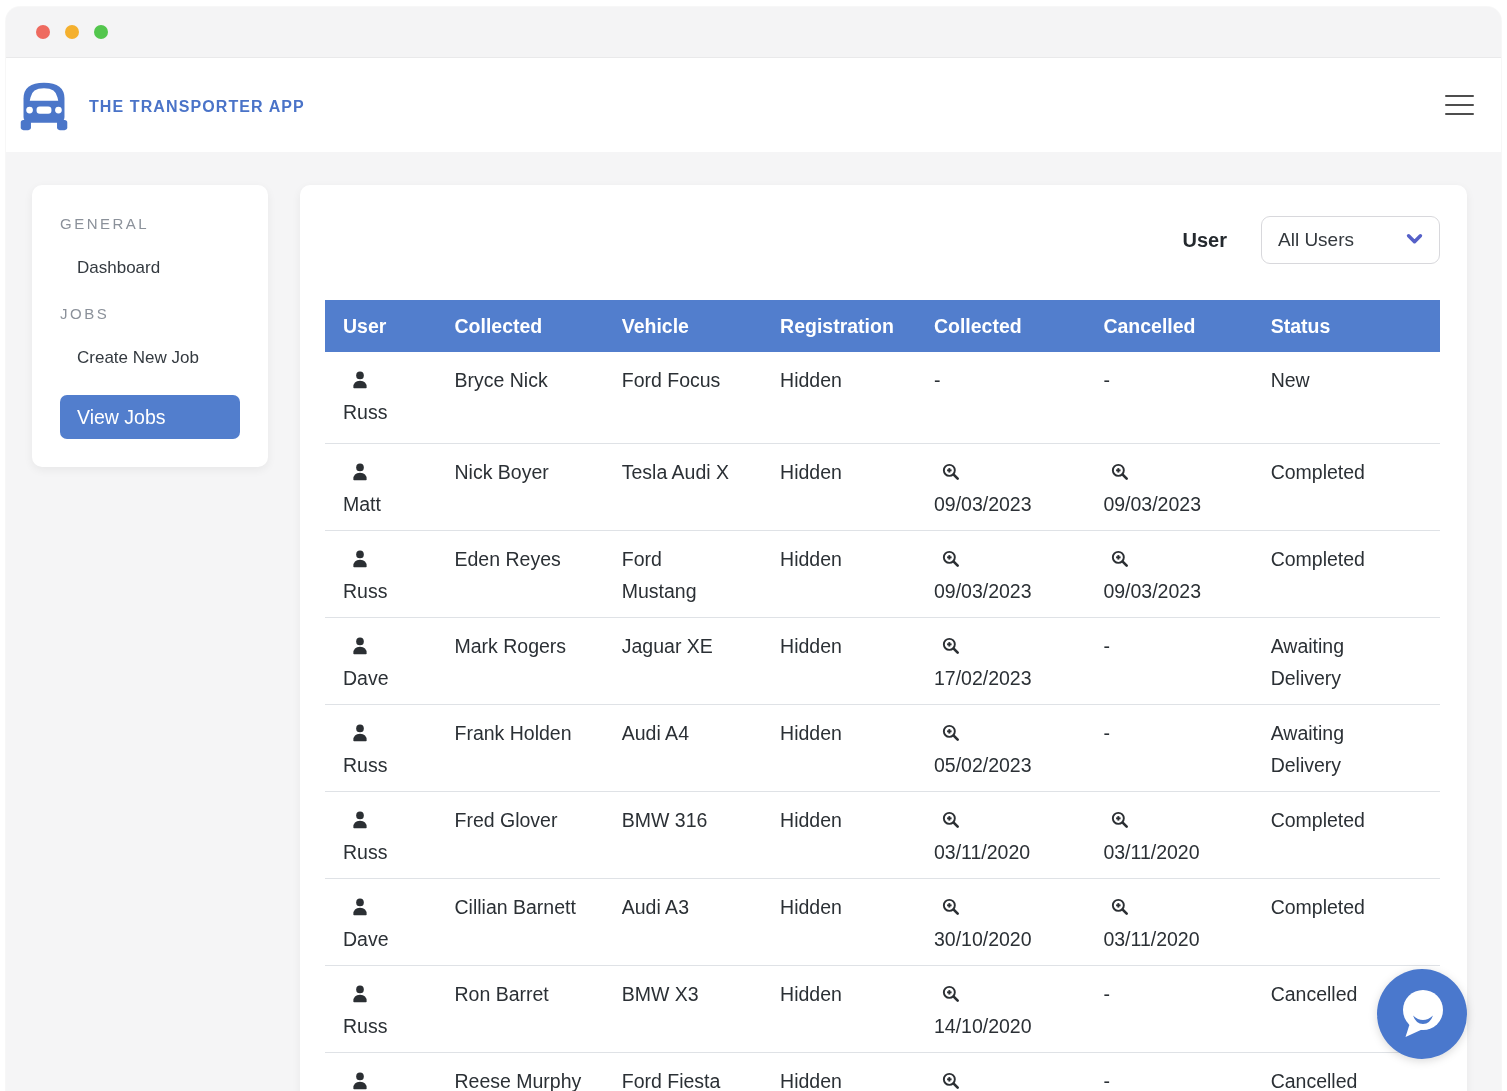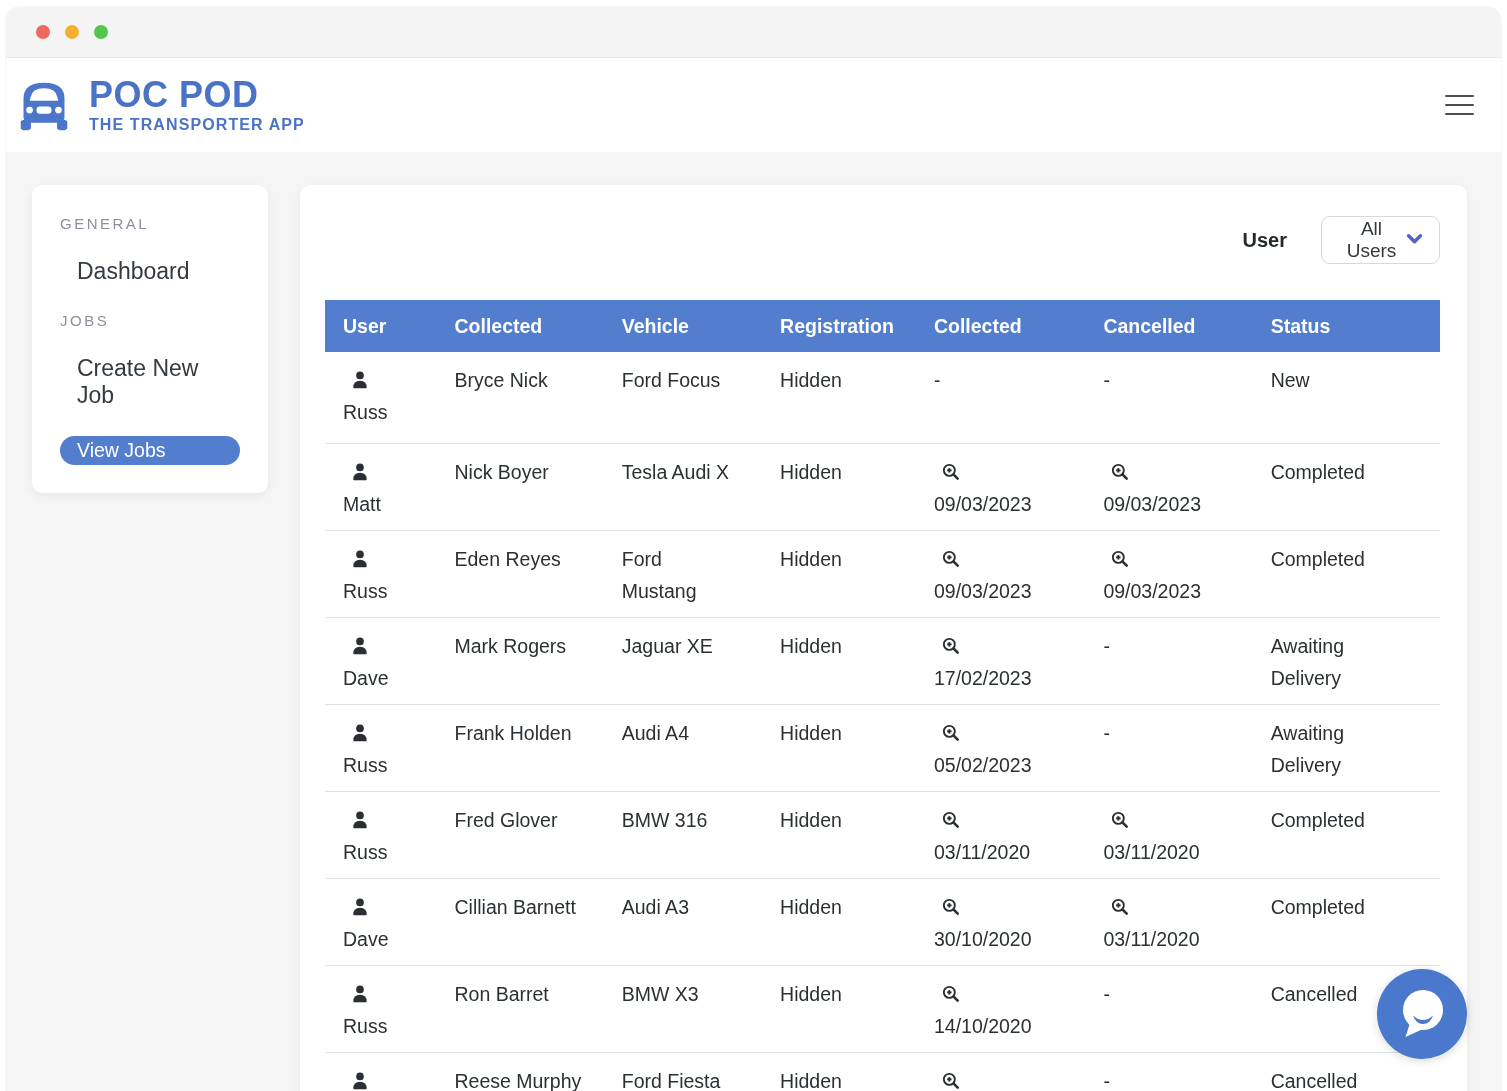--- a/index.html
+++ b/index.html
@@ -56,42 +56,42 @@
   
   .sidebar {
     position:absolute; left:26px; top:33px; width:236px;
     padding:30px 0 28px;
   }
   .side-label {
     padding:0 28px; font-size:15px; letter-spacing:2.5px;
     color:#8b919a; margin-bottom:26px;
   }
   .side-item {
-    padding:0 28px 0 45px; font-size:23px; color:#343a40;
+    padding:0 28px 0 45px; font-size:17px; color:#343a40;
     margin-bottom:27px; cursor:pointer;
   }
   .side-btn {
-    display:block; margin:12px 28px 0; height:29px; width:calc(100% - 56px);
+    display:block; margin:12px 28px 0; height:44px; width:calc(100% - 56px);
     background:var(--primary-blue,#527ECD); color:#fff;
-    border:none; border-radius:16px; text-align:left;
+    border:none; border-radius:7px; text-align:left;
     padding-left:17px; font-size:19.5px; cursor:pointer;
     font-family:"Liberation Sans", sans-serif;
   }
   
   .main {
     position:absolute; left:294px; top:33px; width:1167px; height:1400px;
     padding:31px 27px 0 25px;
   }
   .filter-row {
     display:flex; justify-content:flex-end; align-items:center; gap:34px;
     height:48px;
   }
   .filter-label { font-size:20px; font-weight:700; color:#24292e; }
   .select-btn {
-    width:119px; height:48px; background:#fff;
+    width:179px; height:48px; background:#fff;
     border:1px solid #d8d8dc; border-radius:9px;
     display:flex; align-items:center; justify-content:space-between;
     padding:0 15px 0 16px; cursor:pointer; font-family:"Liberation Sans", sans-serif;
   }
   .select-btn .sel-text { font-size:19px; color:#33383d; }
   
   table { border-collapse:collapse; table-layout:fixed; width:1115px; margin:36px 0 0 0; }
   th {
     text-align:left; background:var(--primary-blue,#527ECD); color:#fff;
     font-size:19.5px; font-weight:700; padding:0 18px; height:52px;
@@ -136,21 +136,20 @@
           </g>
           <g fill="#ffffff">
             <path d="M17.5 21 q1.5-10 14.5-10 q13 0 14.5 10 l0.8 3.5 h-30.6 z"></path>
             <circle cx="16.5" cy="34.5" r="3.6"></circle>
             <circle cx="47.5" cy="34.5" r="3.6"></circle>
             <rect x="24" y="30.5" width="16" height="8" rx="3.5"></rect>
           </g>
         </svg>
       </span>
       <div>
-        <div class="logo-title">POC POD</div>
         <div class="logo-subtitle">THE TRANSPORTER APP</div>
       </div>
     </div>
     <button class="hamburger">
       <span></span>
         <span></span>
         <span></span>
     </button>
   </header>
 

